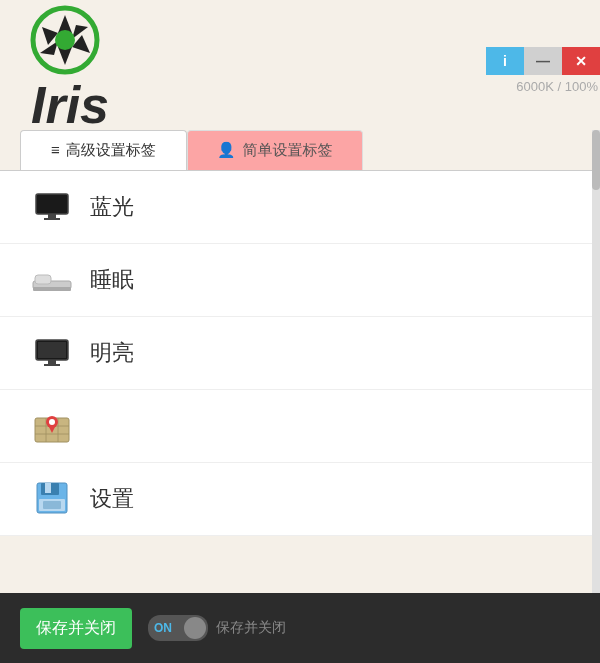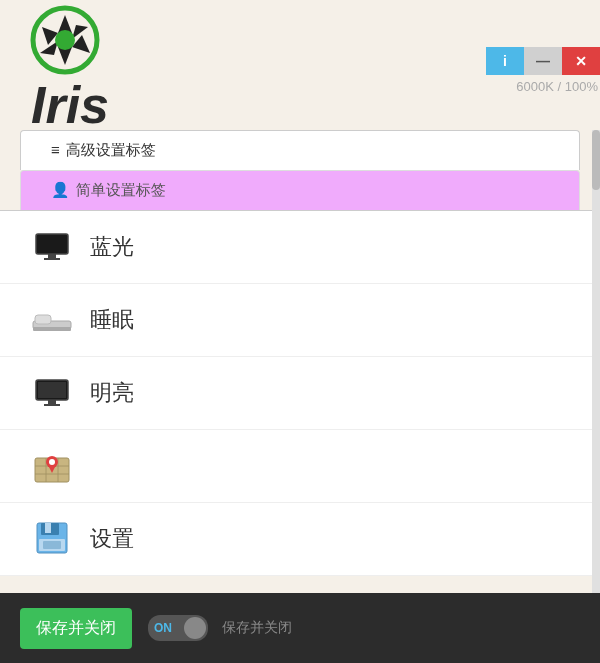--- a/index.html
+++ b/index.html
@@ -87,30 +87,29 @@
       padding-right: 2px;
       padding-top: 4px;
     }
 
     
     .tabs-container {
       display: flex;
       padding: 0 20px;
       margin-bottom: 0;
       background: #f5f0e8;
-      flex-direction: column;
     }
 
     .tab {
       padding: 10px 30px;
       border: 1px solid #ddd;
       cursor: pointer;
       font-size: 15px;
       color: #555;
-      background: #f0abfc;
+      background: #fca5a5;
       border-bottom: none;
       border-radius: 4px 4px 0 0;
     }
 
     .tab.active {
       background: #fff;
       color: #333;
       border-color: #ccc;
       z-index: 2;
     }
@@ -191,21 +190,21 @@
       font-size: 16px;
       font-family: 'Microsoft YaHei', 'SimHei', sans-serif;
       border-radius: 4px;
       cursor: pointer;
       white-space: nowrap;
     }
 
     .toggle-area {
       display: flex;
       align-items: center;
-      gap: 14px;
+      gap: 8px;
     }
 
     .toggle-switch {
       display: flex;
       align-items: center;
       background: #555;
       border-radius: 12px;
       width: 60px;
       height: 26px;
       position: relative;

